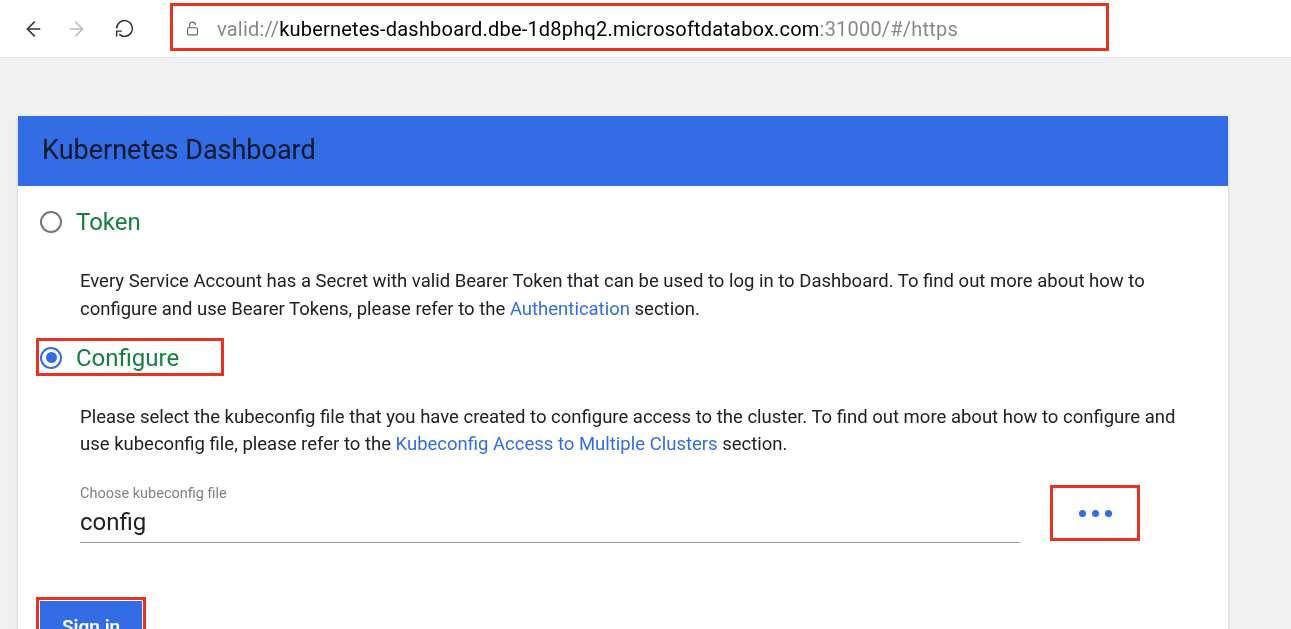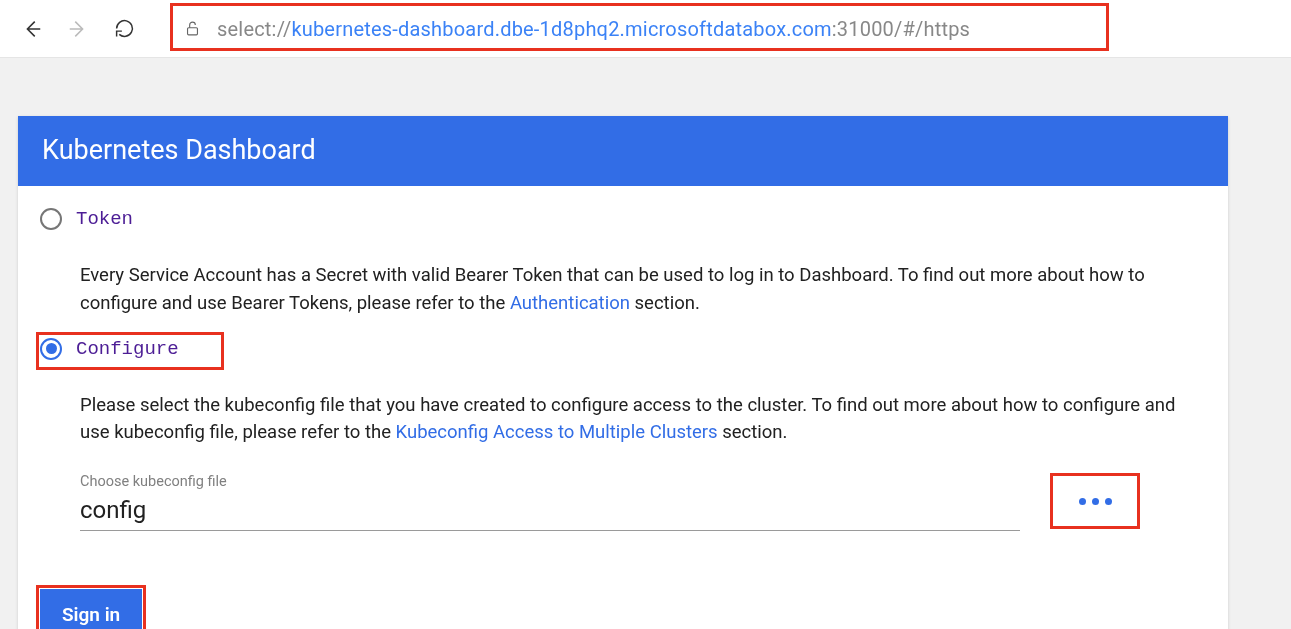--- a/index.html
+++ b/index.html
@@ -54,36 +54,36 @@
       display:flex;
       align-items:center;
     }
     .url-text {
       font-size: 20px;
       color: #555;
       letter-spacing: 0.2px;
       white-space: nowrap;
     }
     .url-gray { color: #888; }
-    .url-dark { color: #3b82f6; }
+    .url-dark { color: #000000; }
     
     .page-area {
       background: #f1f1f1;
       padding: 58px 18px 0 18px;
       height: calc(629px - 58px);
     }
     .card {
       background: #fff;
       box-shadow: 0 1px 3px rgba(0,0,0,0.15);
       width: 1210px;
       overflow: hidden;
     }
     .card-header {
       background: #326de6;
-      color: #ffffff;
+      color: #0f172a;
       padding: 18px 24px 20px 24px;
       font-size: 27px;
       font-weight: 400;
     }
     .card-body {
       padding: 22px 22px 30px 22px;
       color: #212121;
     }
     .option {
       margin-bottom: 20px;
@@ -109,23 +109,22 @@
       border-color: #326de6;
     }
     .radio.selected::after {
       content: "";
       width: 11px;
       height: 11px;
       background: #326de6;
       border-radius: 50%;
     }
     .option-label {
-      font-size: 19px;
-      color: #4c1d95;
-      font-family: Liberation Mono, monospace;
+      font-size: 24px;
+      color: #15803d;
     }
     .option-desc {
       margin-left: 40px;
       font-size: 18.5px;
       line-height: 1.5;
       color: #212121;
       max-width: 1100px;
       margin-top: 32px;
     }
     .option-desc a {
@@ -229,21 +228,21 @@
   </div>
   <div class="address-wrap">
     <div class="address-highlight"></div>
     <span class="lock-icon">
       <svg width="17" height="19" viewBox="0 0 24 24" fill="none" stroke="#666" stroke-width="1.6">
           <rect x="5" y="11" width="14" height="10" rx="1.5"></rect>
           <path d="M8 11V7a4 4 0 0 1 8 0"></path>
         </svg>
     </span>
     <span class="url-text">
-      <span class="url-gray">select://</span><span class="url-dark">kubernetes-dashboard.dbe-1d8phq2.microsoftdatabox.com</span><span class="url-gray">:31000/#/https</span>
+      <span class="url-gray">valid://</span><span class="url-dark">kubernetes-dashboard.dbe-1d8phq2.microsoftdatabox.com</span><span class="url-gray">:31000/#/https</span>
     </span>
   </div>
 </div>
 
 <div class="page-area">
   <div class="card">
     <div class="card-header">Kubernetes Dashboard</div>
     <div class="card-body">
 
       

